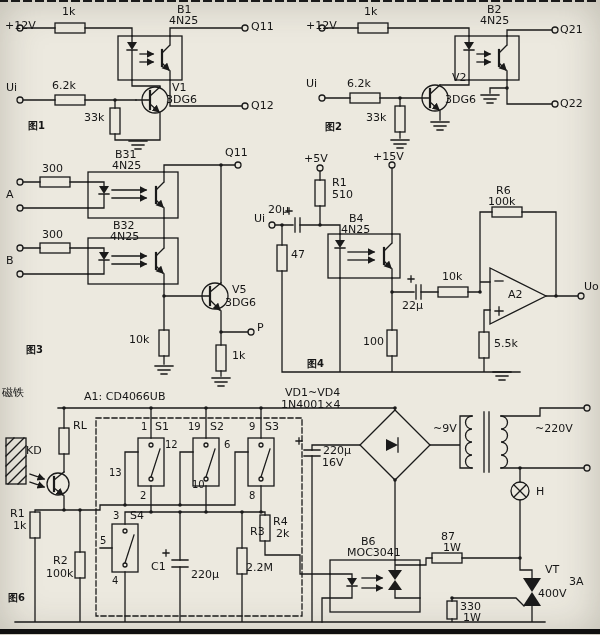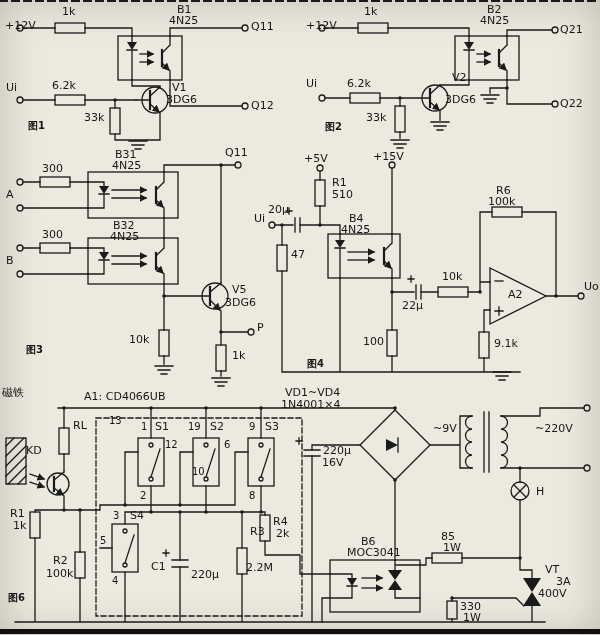--- a/index.html
+++ b/index.html
@@ -394,41 +394,41 @@
   <span class="lbl" style="left:341px;top:224px">4N25</span>
   <span class="lbl" style="left:254px;top:213px">Ui</span>
   <span class="lbl" style="left:291px;top:249px">47</span>
   <span class="lbl" style="left:402px;top:300px">22μ</span>
   <span class="lbl" style="left:442px;top:271px">10k</span>
   <span class="lbl" style="left:496px;top:185px">R6</span>
   <span class="lbl" style="left:488px;top:196px">100k</span>
   <span class="lbl" style="left:508px;top:289px">A2</span>
   <span class="lbl" style="left:584px;top:281px">Uo</span>
   <span class="lbl" style="left:363px;top:336px">100</span>
-  <span class="lbl" style="left:494px;top:338px">9.1k</span>
+  <span class="lbl" style="left:494px;top:338px">5.5k</span>
   <span class="lbl cap" style="left:307px;top:359px">图4</span>
 
   <span class="lbl" style="left:2px;top:387px">磁铁</span>
   <span class="lbl" style="left:84px;top:391px">A1: CD4066UB</span>
   <span class="lbl" style="left:285px;top:387px">VD1~VD4</span>
   <span class="lbl" style="left:281px;top:399px">1N4001×4</span>
   <span class="lbl" style="left:433px;top:423px">~9V</span>
   <span class="lbl" style="left:535px;top:423px">~220V</span>
   <span class="lbl" style="left:26px;top:445px">KD</span>
   <span class="lbl" style="left:73px;top:420px">RL</span>
 
-  <span class="lbl sm" style="left:109px;top:416px">13</span>
+  <span class="lbl sm" style="left:109px;top:468px">13</span>
   <span class="lbl sm" style="left:141px;top:422px">1</span>
   <span class="lbl" style="left:155px;top:421px">S1</span>
   <span class="lbl sm" style="left:140px;top:491px">2</span>
 
   <span class="lbl sm" style="left:165px;top:440px">12</span>
   <span class="lbl sm" style="left:188px;top:422px">19</span>
   <span class="lbl" style="left:210px;top:421px">S2</span>
-  <span class="lbl sm" style="left:192px;top:467px">10</span>
+  <span class="lbl sm" style="left:192px;top:480px">10</span>
 
   <span class="lbl sm" style="left:224px;top:440px">6</span>
   <span class="lbl sm" style="left:249px;top:422px">9</span>
   <span class="lbl" style="left:265px;top:421px">S3</span>
   <span class="lbl sm" style="left:249px;top:491px">8</span>
 
   <span class="lbl sm" style="left:113px;top:511px">3</span>
   <span class="lbl" style="left:130px;top:510px">S4</span>
   <span class="lbl sm" style="left:100px;top:536px">5</span>
   <span class="lbl sm" style="left:112px;top:576px">4</span>
@@ -440,24 +440,24 @@
   <span class="lbl" style="left:151px;top:561px">C1</span>
   <span class="lbl" style="left:191px;top:569px">220μ</span>
   <span class="lbl" style="left:250px;top:526px">R3</span>
   <span class="lbl" style="left:246px;top:562px">2.2M</span>
   <span class="lbl" style="left:273px;top:516px">R4</span>
   <span class="lbl" style="left:276px;top:528px">2k</span>
   <span class="lbl" style="left:323px;top:445px">220μ</span>
   <span class="lbl" style="left:322px;top:457px">16V</span>
   <span class="lbl" style="left:361px;top:536px">B6</span>
   <span class="lbl" style="left:347px;top:547px">MOC3041</span>
-  <span class="lbl" style="left:441px;top:531px">85</span>
+  <span class="lbl" style="left:441px;top:531px">87</span>
   <span class="lbl" style="left:443px;top:542px">1W</span>
   <span class="lbl" style="left:460px;top:601px">330</span>
   <span class="lbl" style="left:463px;top:612px">1W</span>
   <span class="lbl" style="left:545px;top:564px">VT</span>
-  <span class="lbl" style="left:556px;top:576px">3A</span>
+  <span class="lbl" style="left:569px;top:576px">3A</span>
   <span class="lbl" style="left:538px;top:588px">400V</span>
   <span class="lbl" style="left:536px;top:486px">H</span>
   <span class="lbl cap" style="left:8px;top:593px">图6</span>
 </div>
 
 </div>
 
 </body></html>

